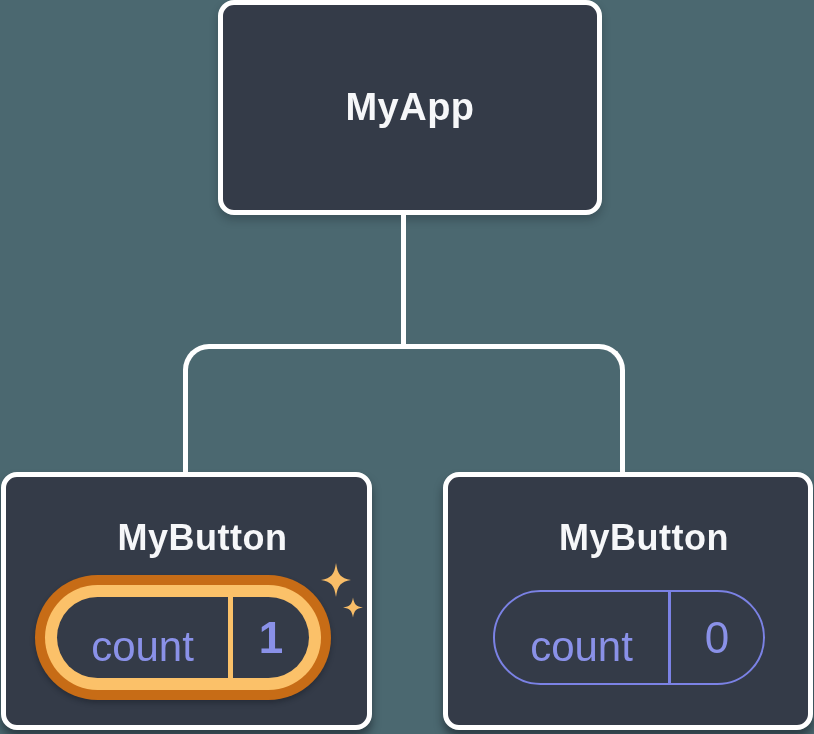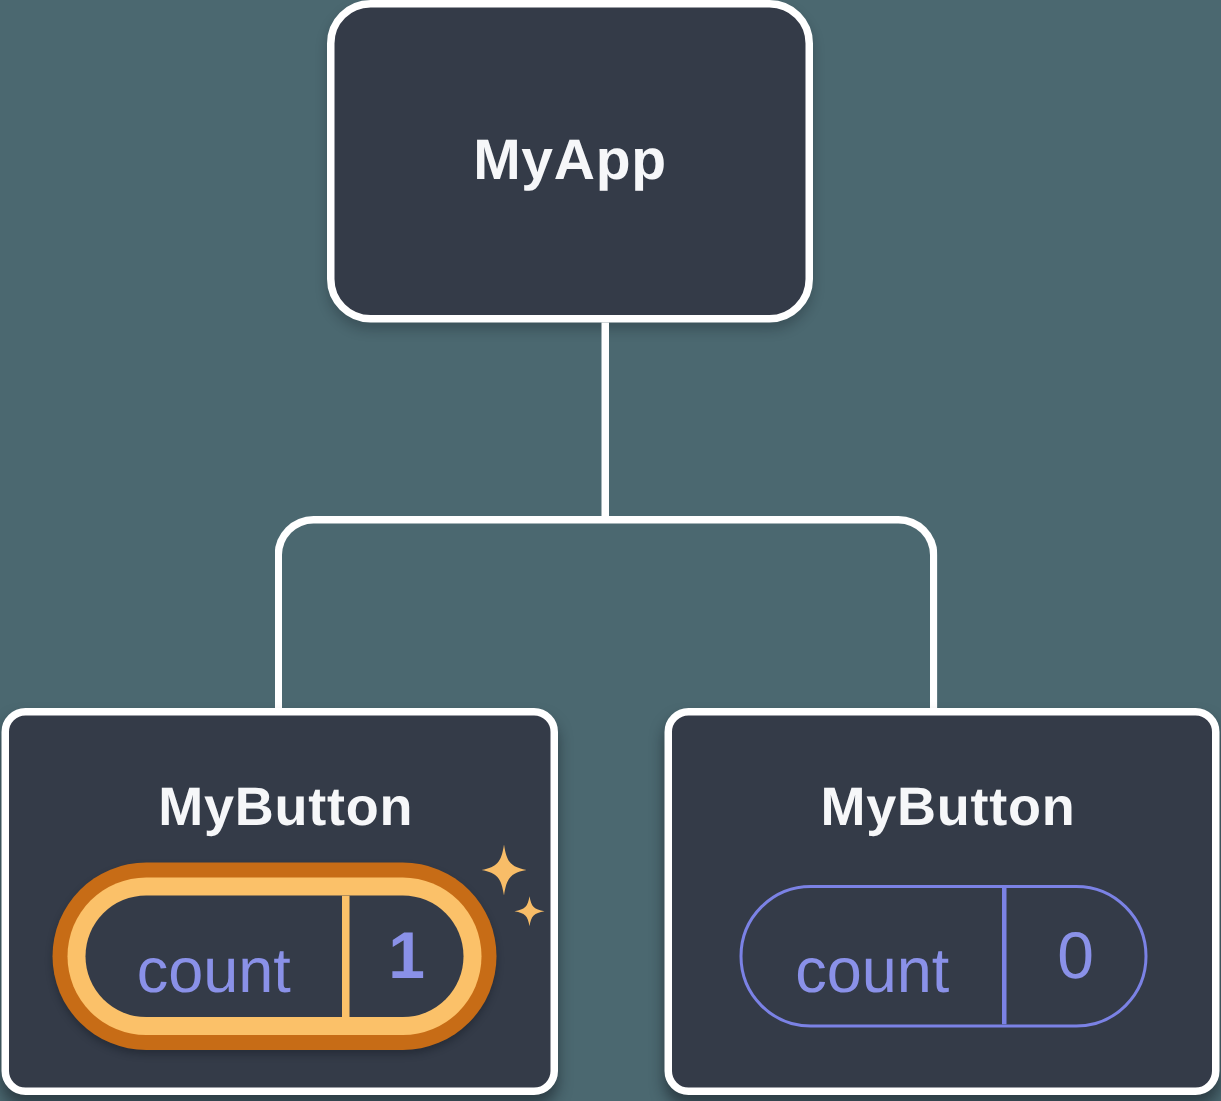--- a/index.html
+++ b/index.html
@@ -14,40 +14,39 @@
   }
 
   
   .node {
     position:absolute;
     background:#343B48;
     border:5px solid #FFFFFF;
     border-radius:16px;
   }
   .node-root {
-    left:218px; top:0; width:324px; height:215px;
+    left:218px; top:0; width:384px; height:215px;
     display:flex; align-items:center; justify-content:center;
     box-shadow:0 5px 8px rgba(15,20,28,0.25);
-    border-radius:29px;
   }
   .node-child {
     left:0; top:472px; width:371px; height:258px;
     box-shadow:0 7px 9px rgba(15,20,28,0.5);
   }
   .node-child.left  { left:1px; }
   .node-child.right { left:443px; width:370px; }
 
   .node-label {
     color:#F6F7F9;
     font-weight:600;
     letter-spacing:0.5px;
   }
   .root-label { font-size:38px; }
   .child-label {
-    position:absolute; top:40px; left:4px; width:100%;
+    position:absolute; top:40px; left:16px; width:100%;
     text-align:center; font-size:36px;
   }
 
   
   .connector-stem {
     position:absolute;
     left:401px; top:215px; width:5px; height:129px;
     background:#FFFFFF;
   }
   .connector-bracket {

